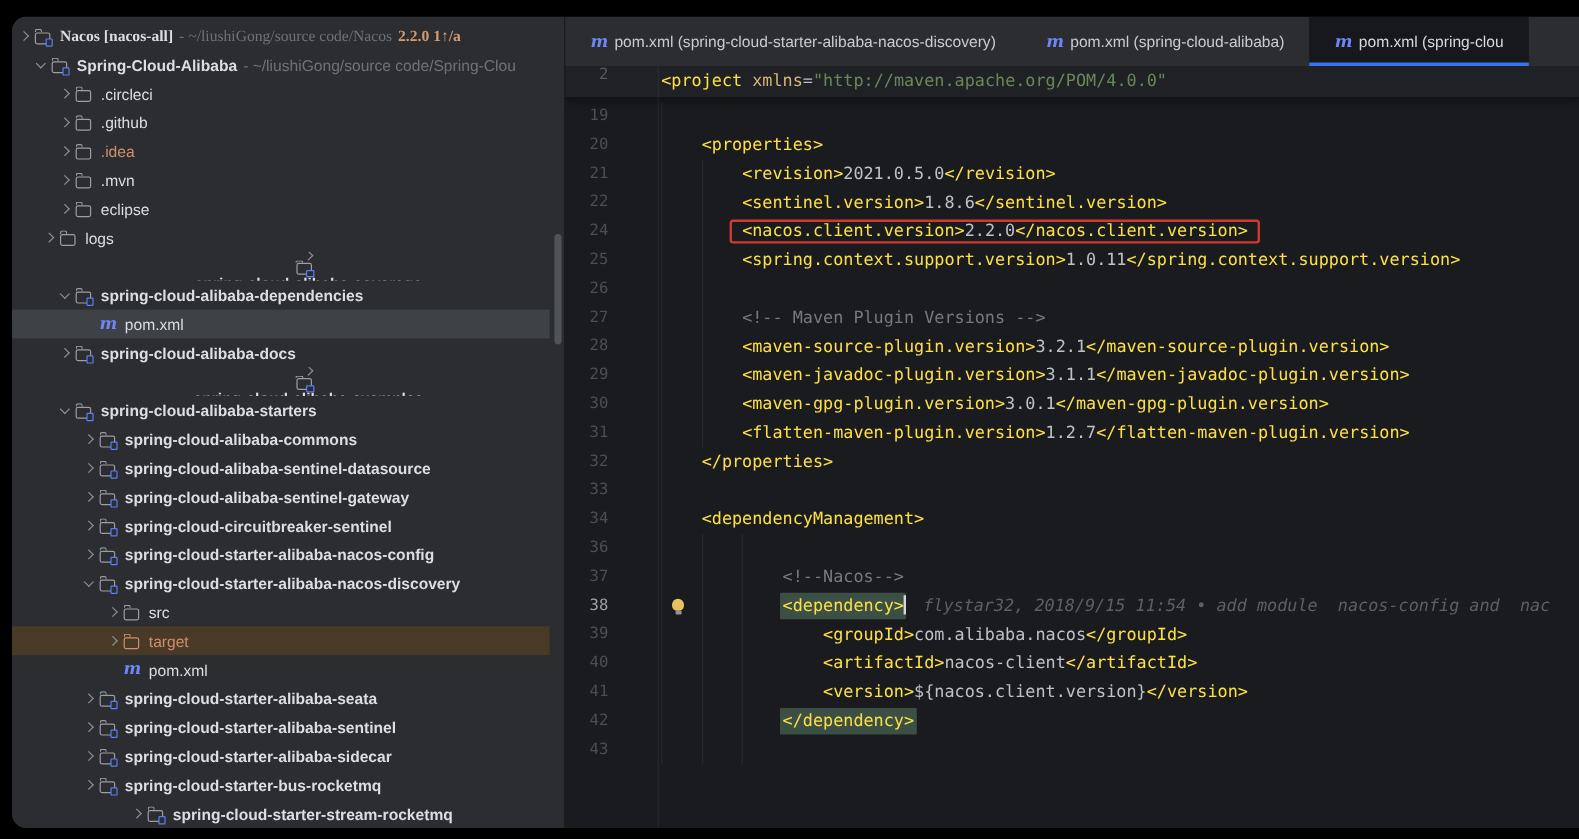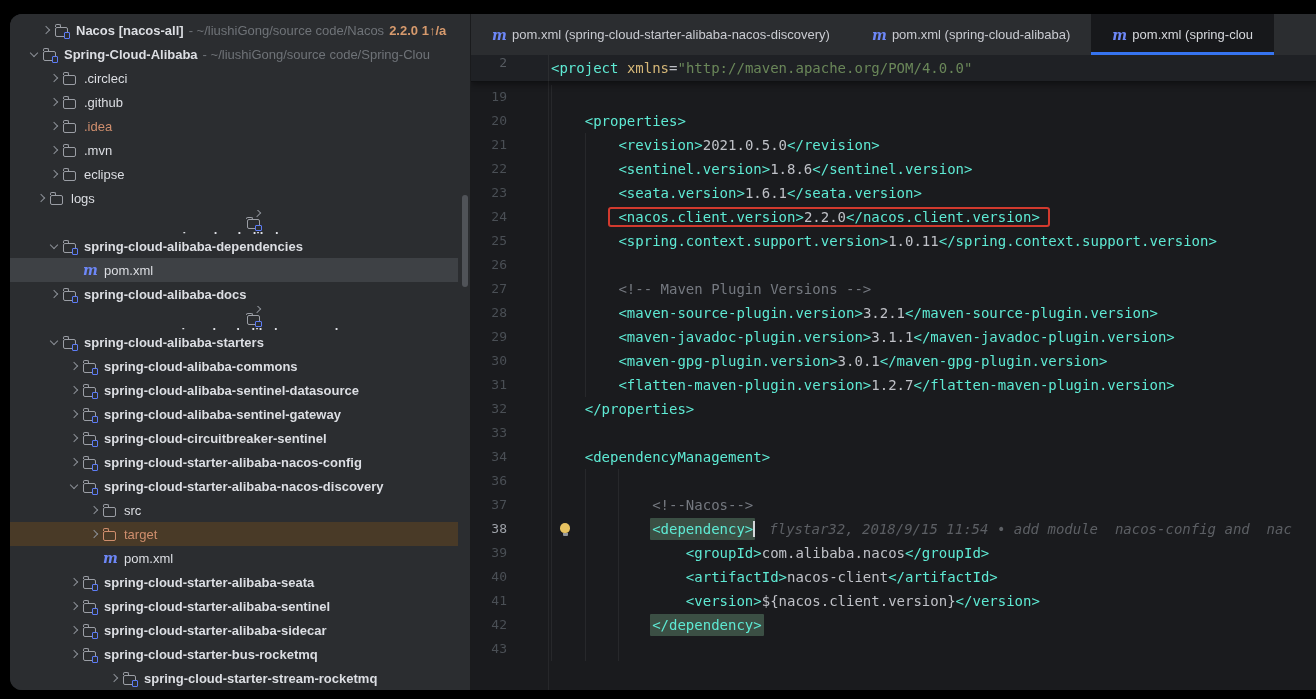--- a/index.html
+++ b/index.html
@@ -56,21 +56,21 @@
             border-bottom:1px solid #101113; box-shadow:0 3px 6px rgba(0,0,0,.35);
             z-index:2; display:flex; align-items:center; }
   #code-lines { padding-top:3px; }
   .cline { height:24px; line-height:24px; position:relative; }
   .lnum { position:absolute; left:0; top:0; width:36px; text-align:right;
           color:#4a4f55; font-size:13px; }
   .cline.current .lnum, #sticky .lnum { color:#9ea2a9; }
   #sticky .lnum { color:#565b61; }
   .lcode { padding-left:80px; white-space:pre; }
   .guide { position:absolute; top:0; bottom:0; width:1px; background:rgba(255,255,255,.06); }
-  .tk-tag  { color:#5eead4; }
+  .tk-tag  { color:#fde047; }
   .tk-val  { color:#bfc1c7; }
   .tk-com  { color:#757980; }
   .tk-attr { color:#d5b778; }
   .tk-str  { color:#6a8759; }
   .tk-plain{ color:#bcbec4; }
   .tk-hl   { background:#3b4f44; border-radius:1px; padding:3px 2px; margin:0 -2px; }
   .tk-blame{ color:#5c5f64; font-style:italic; margin-left:14px; }
   .redbox  { border:2px solid #d23a2e; border-radius:3px; padding:0 8px;
              margin-left:-10px; margin-right:-10px; }
   .caret   { display:inline-block; width:2px; height:16px; background:#d4d6da;
@@ -79,21 +79,21 @@
           background:#e6c261; border-radius:50% 50% 45% 45%; }
   .bulb::after { content:""; position:absolute; left:2.5px; top:10px; width:5px; height:3px;
           background:#90949a; border-radius:0 0 1px 1px; }
 </style>
 </head>
 <body>
 
 <div id="window">
   <div id="tree-panel">
     <div id="tree-rows">
-        <div class="tree-row" style="padding-left: 26px;">
+        <div class="tree-row" style="padding-left: 0; font-family: Liberation Serif, serif;">
           <span class="chev-slot">
             <span class="chev collapsed"></span>
           </span>
           <span class="t-icon ico-folder module"></span>
           <span class="t-label bold">Nacos [nacos-all]</span>
           <span class="t-path">- ~/liushiGong/source code/Nacos</span>
           <span class="t-branch">2.2.0 1↑/a</span>
         </div>
         <div class="tree-row" style="padding-left: 14px;">
           <span class="chev-slot">
@@ -303,21 +303,20 @@
       <div id="gutter-sep"></div>
       <div id="sticky">
           <span class="lnum">2</span>
           <span class="lcode"><span class="tk-tag">&lt;project</span><span class="tk-plain"> </span><span class="tk-attr">xmlns</span><span class="tk-plain">=</span><span class="tk-str">"http://maven.apache.org/POM/4.0.0"</span></span>
         </div>
       <div id="code-lines">
           <div class="cline"><span class="guide" style="left: 80px;"></span><span class="lnum">19</span><span class="lcode"></span></div>
           <div class="cline"><span class="guide" style="left: 80px;"></span><span class="lnum">20</span><span class="lcode">    <span class="tk-tag">&lt;properties&gt;</span></span></div>
           <div class="cline"><span class="guide" style="left: 80px;"></span><span class="guide" style="left: 113.72px;"></span><span class="lnum">21</span><span class="lcode">        <span class="tk-tag">&lt;revision&gt;</span><span class="tk-val">2021.0.5.0</span><span class="tk-tag">&lt;/revision&gt;</span></span></div>
           <div class="cline"><span class="guide" style="left: 80px;"></span><span class="guide" style="left: 113.72px;"></span><span class="lnum">22</span><span class="lcode">        <span class="tk-tag">&lt;sentinel.version&gt;</span><span class="tk-val">1.8.6</span><span class="tk-tag">&lt;/sentinel.version&gt;</span></span></div>
-          <div class="cline"><span class="guide" style="left: 80px;"></span><span class="guide" style="left: 113.72px;"></span><span class="lnum">23</span><span class="lcode">        <span class="tk-tag">&lt;seata.version&gt;</span><span class="tk-val">1.6.1</span><span class="tk-tag">&lt;/seata.version&gt;</span></span></div>
           <div class="cline"><span class="guide" style="left: 80px;"></span><span class="guide" style="left: 113.72px;"></span><span class="lnum">24</span><span class="lcode">        <span class="redbox"><span class="tk-tag">&lt;nacos.client.version&gt;</span><span class="tk-val">2.2.0</span><span class="tk-tag">&lt;/nacos.client.version&gt;</span></span></span></div>
           <div class="cline"><span class="guide" style="left: 80px;"></span><span class="guide" style="left: 113.72px;"></span><span class="lnum">25</span><span class="lcode">        <span class="tk-tag">&lt;spring.context.support.version&gt;</span><span class="tk-val">1.0.11</span><span class="tk-tag">&lt;/spring.context.support.version&gt;</span></span></div>
           <div class="cline"><span class="guide" style="left: 80px;"></span><span class="guide" style="left: 113.72px;"></span><span class="lnum">26</span><span class="lcode"></span></div>
           <div class="cline"><span class="guide" style="left: 80px;"></span><span class="guide" style="left: 113.72px;"></span><span class="lnum">27</span><span class="lcode">        <span class="tk-com">&lt;!-- Maven Plugin Versions --&gt;</span></span></div>
           <div class="cline"><span class="guide" style="left: 80px;"></span><span class="guide" style="left: 113.72px;"></span><span class="lnum">28</span><span class="lcode">        <span class="tk-tag">&lt;maven-source-plugin.version&gt;</span><span class="tk-val">3.2.1</span><span class="tk-tag">&lt;/maven-source-plugin.version&gt;</span></span></div>
           <div class="cline"><span class="guide" style="left: 80px;"></span><span class="guide" style="left: 113.72px;"></span><span class="lnum">29</span><span class="lcode">        <span class="tk-tag">&lt;maven-javadoc-plugin.version&gt;</span><span class="tk-val">3.1.1</span><span class="tk-tag">&lt;/maven-javadoc-plugin.version&gt;</span></span></div>
           <div class="cline"><span class="guide" style="left: 80px;"></span><span class="guide" style="left: 113.72px;"></span><span class="lnum">30</span><span class="lcode">        <span class="tk-tag">&lt;maven-gpg-plugin.version&gt;</span><span class="tk-val">3.0.1</span><span class="tk-tag">&lt;/maven-gpg-plugin.version&gt;</span></span></div>
           <div class="cline"><span class="guide" style="left: 80px;"></span><span class="guide" style="left: 113.72px;"></span><span class="lnum">31</span><span class="lcode">        <span class="tk-tag">&lt;flatten-maven-plugin.version&gt;</span><span class="tk-val">1.2.7</span><span class="tk-tag">&lt;/flatten-maven-plugin.version&gt;</span></span></div>
           <div class="cline"><span class="guide" style="left: 80px;"></span><span class="lnum">32</span><span class="lcode">    <span class="tk-tag">&lt;/properties&gt;</span></span></div>
           <div class="cline"><span class="guide" style="left: 80px;"></span><span class="lnum">33</span><span class="lcode"></span></div>

